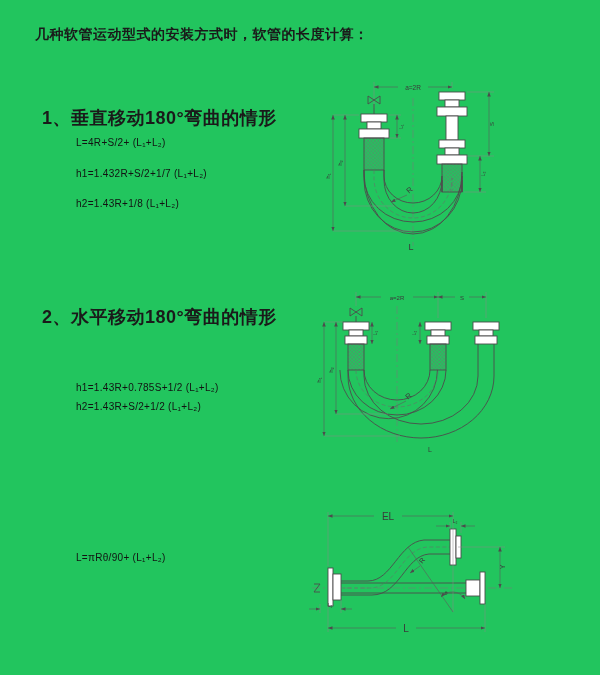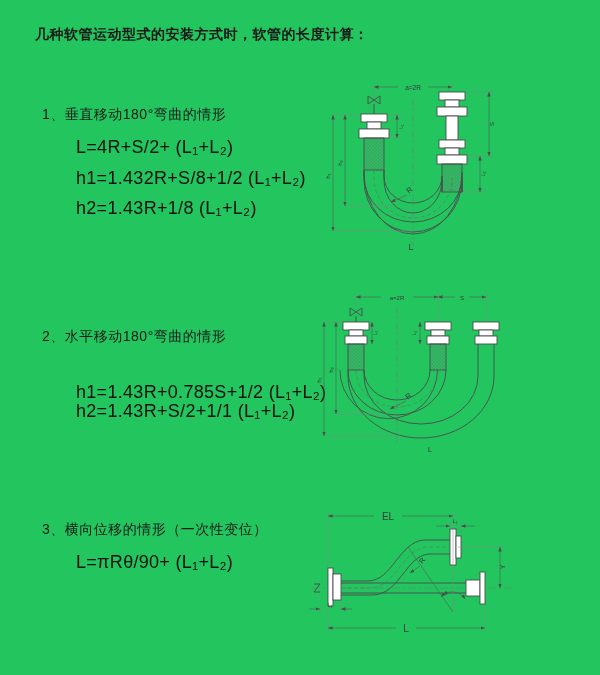--- a/index.html
+++ b/index.html
@@ -6,53 +6,52 @@
   #page{
     position:relative;width:600px;height:675px;background:#22c55e;
     font-family:"Liberation Sans","DejaVu Sans",sans-serif;color:#1c1c1c;
     overflow:hidden;margin:0 auto;
   }
   .title{
     position:absolute;left:35px;top:26px;font-size:14px;font-weight:700;
     letter-spacing:0.5px;color:#1a1a1a;
   }
   .sec-heading{
-    position:absolute;left:42px;font-size:14px;font-weight:400;
+    position:absolute;left:42px;font-size:18px;font-weight:700;
     letter-spacing:0.5px;color:#1a1a1a;white-space:nowrap;
   }
   .formula{
-    position:absolute;left:76px;font-size:18px;font-weight:400;
+    position:absolute;left:76px;font-size:10px;font-weight:400;
     letter-spacing:0.3px;color:#121212;white-space:nowrap;
   }
   .diag{position:absolute;}
   svg text{font-family:"Liberation Sans","DejaVu Sans",sans-serif;fill:#3a3a3a;}
   .dl{stroke:#5a5a5a;stroke-width:0.6;fill:none;}          
   .xl{stroke:#8a8a8a;stroke-width:0.5;fill:none;}          
   .ol{stroke:#4c4c4c;stroke-width:0.9;fill:none;}          
   .fit{stroke:#4c4c4c;stroke-width:0.9;fill:#ffffff;}
   .cl{stroke:#7a7a7a;stroke-width:0.55;fill:none;stroke-dasharray:8 3 2 3;}
   .hd{stroke:#6a6a6a;stroke-width:0.55;fill:none;stroke-dasharray:4 2.5;}
 </style>
 </head>
 <body>
 
 <div id="page">
 
   <div class="title">几种软管运动型式的安装方式时，软管的长度计算：</div>
 
   <div class="sec-heading" style="top:106px">1、垂直移动180°弯曲的情形</div>
   <div class="formula" style="top:137px">L=4R+S/2+ (L₁+L₂)</div>
-  <div class="formula" style="top:168px">h1=1.432R+S/8+1/2 (L₁+L₂)</div>
+  <div class="formula" style="top:168px">h1=1.432R+S/2+1/7 (L₁+L₂)</div>
   <div class="formula" style="top:198px">h2=1.43R+1/8 (L₁+L₂)</div>
 
-  <div class="sec-heading" style="top:328px">2、水平移动180°弯曲的情形</div>
+  <div class="sec-heading" style="top:305px">2、水平移动180°弯曲的情形</div>
   <div class="formula" style="top:382px">h1=1.43R+0.785S+1/2 (L₁+L₂)</div>
-  <div class="formula" style="top:401px">h2=1.43R+S/2+1/1 (L₁+L₂)</div>
-
-  <div class="sec-heading" style="top:521px">3、横向位移的情形（一次性变位）</div>
+  <div class="formula" style="top:401px">h2=1.43R+S/2+1/2 (L₁+L₂)</div>
+
   <div class="formula" style="top:552px">L=πRθ/90+ (L₁+L₂)</div>
 
   <svg class="diag" style="left:312px;top:68px" width="288" height="194" viewBox="0 0 288 194">
     <defs>
       <pattern id="braid1" width="3.4" height="3.4" patternUnits="userSpaceOnUse">
         <path d="M0 3.4 L3.4 0 M0 0 L3.4 3.4" stroke="#6f6f6f" stroke-width="0.4"></path>
       </pattern>
       <marker id="ah1" markerWidth="8" markerHeight="6" refX="7.5" refY="3" orient="auto-start-reverse">
         <path d="M0 0 L7.5 3 L0 6 Z" fill="#4c4c4c"></path>
       </marker>

